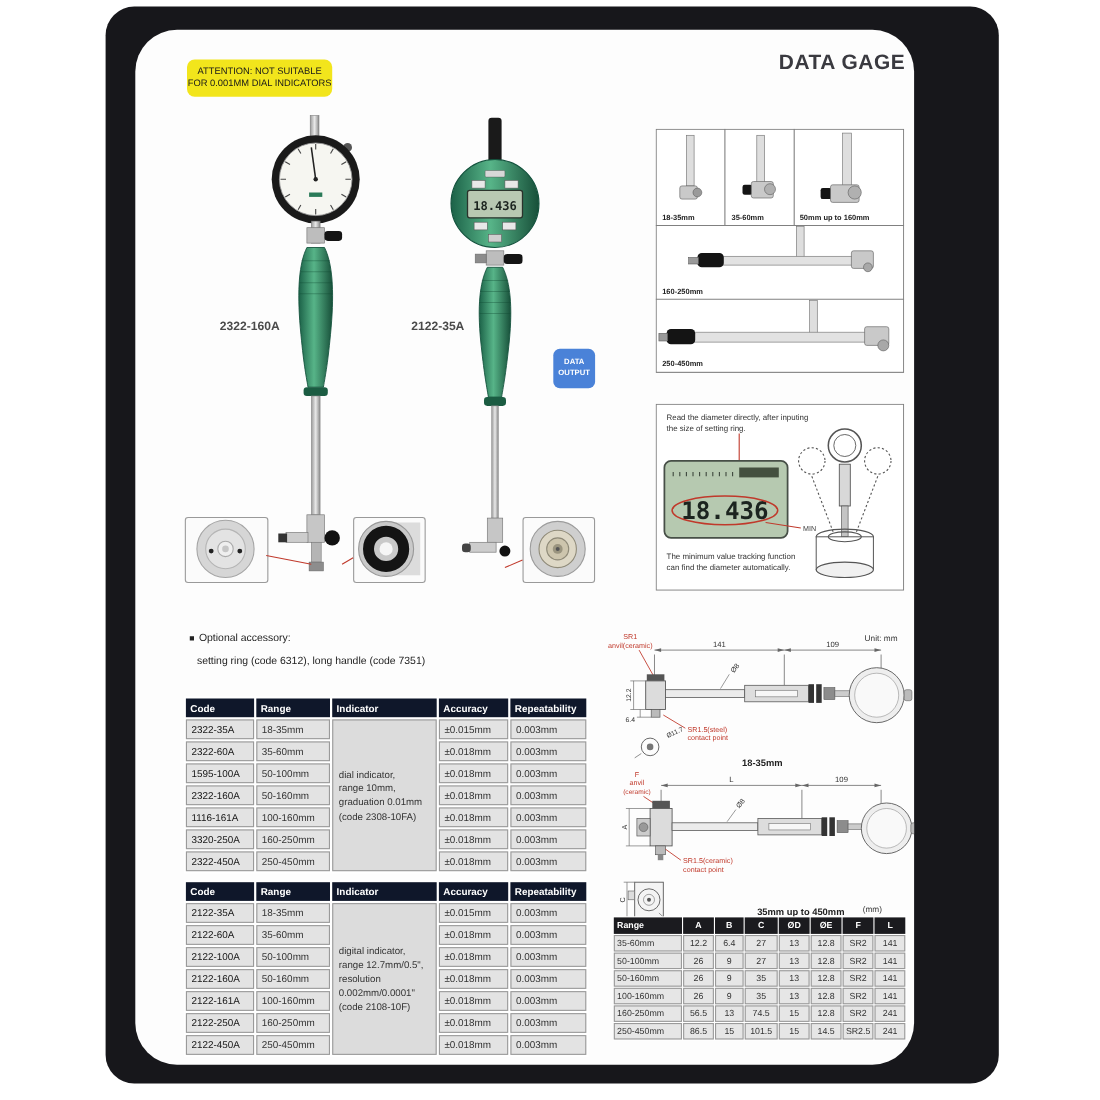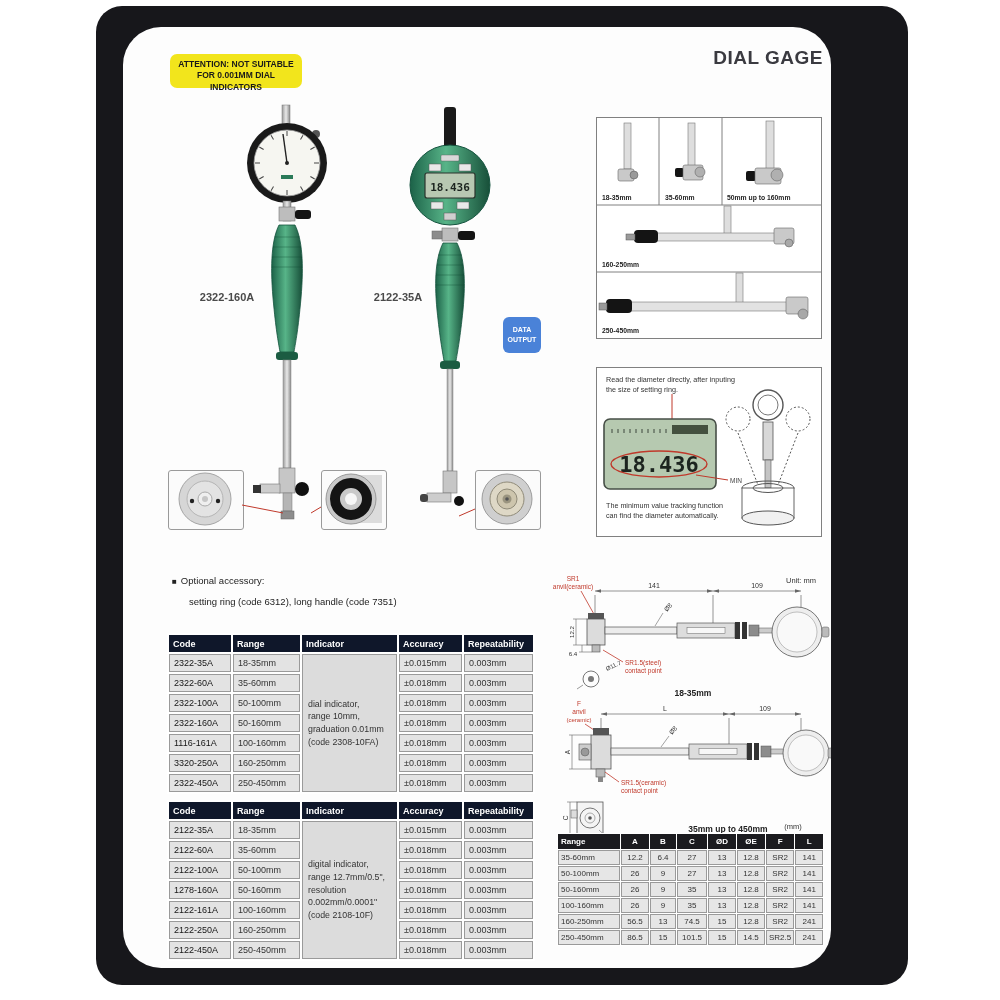--- a/index.html
+++ b/index.html
@@ -2,29 +2,29 @@
 <html><head>
 <meta charset="utf-8">
 <style>
   html,body{margin:0;padding:0;background:#fff;}
   body{font-family:"Liberation Sans",sans-serif;}
   #canvas{position:relative;width:1000px;height:1000px;background:#ffffff;overflow:hidden;}
   .frame{position:absolute;left:96px;top:6px;width:812px;height:979px;background:#17171b;border-radius:26px;}
   .page{position:absolute;left:123px;top:27px;width:708px;height:941px;background:#fdfdfd;border-radius:38px;overflow:hidden;}
   .abs{position:absolute;}
   .attention{left:47px;top:27px;width:132px;height:34px;background:#f2e51c;border-radius:7px;
-             font-size:8.5px;font-weight:bold;color:#1a1a1a;text-align:center;line-height:1.35;padding-top:5px;box-sizing:border-box;}
+             font-size:8.5px;font-weight:normal;color:#1a1a1a;text-align:center;line-height:1.35;padding-top:5px;box-sizing:border-box;}
   .title{left:470px;top:20px;width:230px;text-align:right;font-size:19px;font-weight:bold;color:#3a3a40;letter-spacing:0.5px;}
   .prod-label{width:100px;text-align:center;font-size:11px;font-weight:bold;color:#4a4a4a;}
   .badge{left:380px;top:290px;width:38px;height:36px;background:#4a82d8;border-radius:6px;color:#fff;
          font-size:7px;font-weight:bold;text-align:center;line-height:1.4;padding-top:8px;box-sizing:border-box;}
   .callout-label{width:110px;text-align:center;font-size:7.5px;color:#333;margin-top:20px;}
   .inset{border:1px solid #9a9a9a;border-radius:3px;background:#fbfbfb;}
   .acc-line1{left:49px;top:536px;font-size:9.5px;color:#222;margin-top:12px;}
-  .acc-line2{left:66px;top:569px;font-size:9.5px;color:#222;}
+  .acc-line2{left:56px;top:569px;font-size:9.5px;color:#222;}
   .bullet{font-size:8px;margin-right:4px;}
   .spec-table{border-spacing:2px;border-collapse:separate;background:#fff;}
   .spec-table th{background:#0f172a;color:#fff;font-size:9px;font-weight:bold;text-align:left;padding:2px 4px;height:13px;}
   .spec-table td{background:#e3e3e3;border:1px solid #9a9a9a;font-size:9px;color:#333;padding:1px 4px;height:14px;}
   .spec-table td.code{font-weight:normal;color:#161616;}
   .spec-table td.ind{background:#dcdcdc;white-space:pre-line;line-height:1.45;font-size:8.8px;vertical-align:middle;padding:2px 5px;}
   .dim-table{border-spacing:1.5px;border-collapse:separate;background:#fff;}
   .dim-table th{background:#1b1b1f;color:#fff;font-size:8px;font-weight:bold;padding:2px 3px;height:11px;text-align:center;}
   .dim-table th.rng{text-align:left;}
   .dim-table td{background:#e6e6e6;border:1px solid #9a9a9a;font-size:8px;color:#333;text-align:center;padding:1px 2px;height:11px;}
@@ -38,21 +38,21 @@
 
 <div id="canvas">
   <div class="frame"></div>
   <div class="page">
 
     <div class="abs attention">
       <div>ATTENTION: NOT SUITABLE</div>
       <div>FOR 0.001MM DIAL INDICATORS</div>
     </div>
 
-    <div class="abs title">DIAL GAGE</div>
+    <div class="abs title">DATA GAGE</div>
 
     <svg class="abs" style="left:117px;top:76px" width="92" height="430" viewBox="0 0 92 430">
       <defs>
         <linearGradient id="mg1" x1="0" y1="0" x2="1" y2="0">
           <stop offset="0" stop-color="#9a9a9a"></stop>
             <stop offset="0.5" stop-color="#e9e9e9"></stop>
             <stop offset="1" stop-color="#8a8a8a"></stop>
         </linearGradient>
         <linearGradient id="gg1" x1="0" y1="0" x2="1" y2="0">
           <stop offset="0" stop-color="#1c6248"></stop>
@@ -312,21 +312,21 @@
           <td>±0.015mm</td>
           <td>0.003mm</td>
         </tr>
         <tr>
           <td class="code">2322-60A</td>
           <td>35-60mm</td>
           <td>±0.018mm</td>
           <td>0.003mm</td>
         </tr>
         <tr>
-          <td class="code">2322-100A</td>
+          <td class="code">1595-100A</td>
           <td>50-100mm</td>
           <td>±0.018mm</td>
           <td>0.003mm</td>
         </tr>
         <tr>
           <td class="code">2322-160A</td>
           <td>50-160mm</td>
           <td>±0.018mm</td>
           <td>0.003mm</td>
         </tr>
@@ -386,21 +386,21 @@
           <td>±0.018mm</td>
           <td>0.003mm</td>
         </tr>
         <tr>
           <td class="code">2122-100A</td>
           <td>50-100mm</td>
           <td>±0.018mm</td>
           <td>0.003mm</td>
         </tr>
         <tr>
-          <td class="code">1278-160A</td>
+          <td class="code">2122-160A</td>
           <td>50-160mm</td>
           <td>±0.018mm</td>
           <td>0.003mm</td>
         </tr>
         <tr>
           <td class="code">2122-161A</td>
           <td>100-160mm</td>
           <td>±0.018mm</td>
           <td>0.003mm</td>
         </tr>

